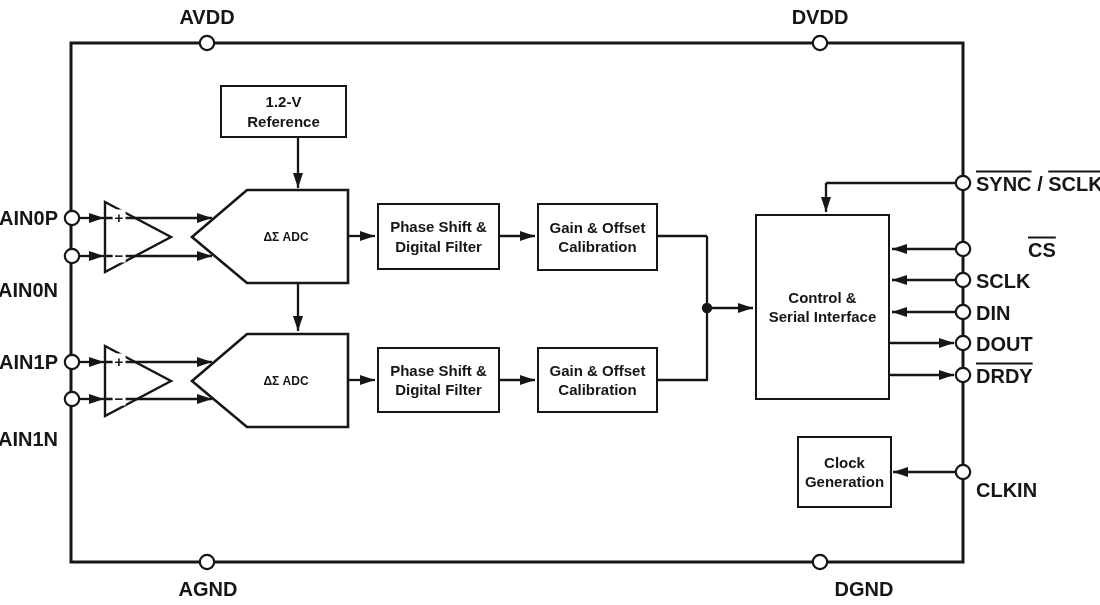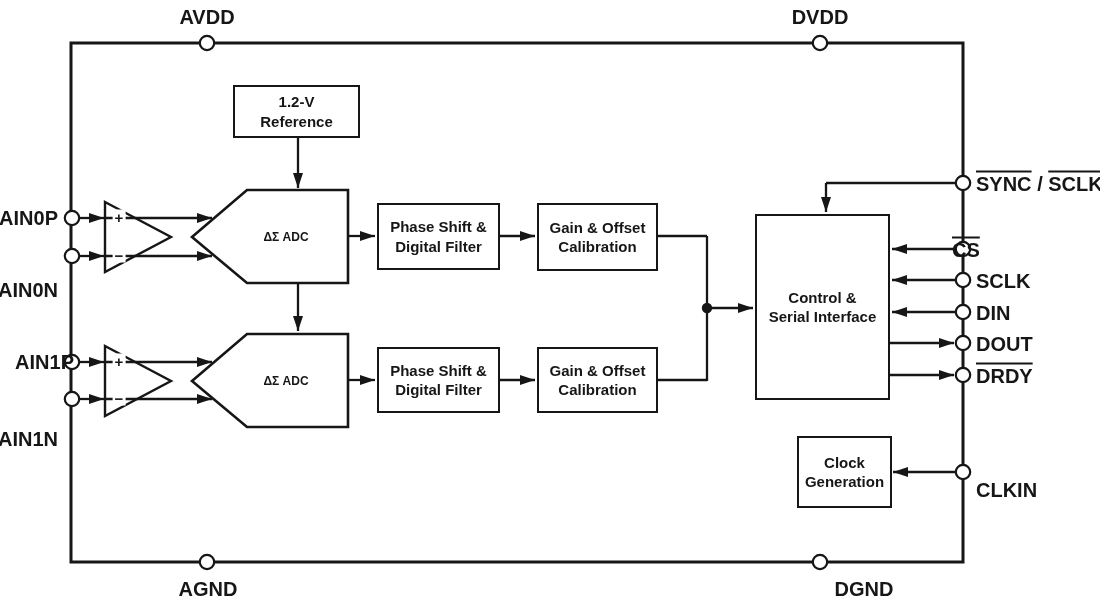--- a/index.html
+++ b/index.html
@@ -99,21 +99,21 @@
       <circle cx="963" cy="183" r="7.2"></circle>
       <circle cx="963" cy="249" r="7.2"></circle>
       <circle cx="963" cy="280" r="7.2"></circle>
       <circle cx="963" cy="312" r="7.2"></circle>
       <circle cx="963" cy="343" r="7.2"></circle>
       <circle cx="963" cy="375" r="7.2"></circle>
       <circle cx="963" cy="472" r="7.2"></circle>
     </g>
   </svg>
 
-  <div class="box" style="left:233px;top:85px;width:127px;height:53px;">
+  <div class="box" style="left:220px;top:85px;width:127px;height:53px;">
     <div>1.2-V</div>
     <div>Reference</div>
   </div>
 
   <div class="box" style="left:377px;top:203px;width:123px;height:67px;">
     <div>Phase Shift &amp;</div>
     <div>Digital Filter</div>
   </div>
 
   <div class="box" style="left:537px;top:203px;width:121px;height:68px;">
@@ -149,26 +149,26 @@
   <span class="sign" style="left:119px;top:361px;">+</span>
   <span class="sign" style="left:119px;top:398px;">−</span>
 
   <div class="lbl" style="left:207px;top:17px;">AVDD</div>
   <div class="lbl" style="left:820px;top:17px;">DVDD</div>
   <div class="lbl" style="left:208px;top:589px;">AGND</div>
   <div class="lbl" style="left:820px;top:589px;margin-left:44px;">DGND</div>
 
   <div class="lbl lbl-r" style="left:58px;top:218px;">AIN0P</div>
   <div class="lbl lbl-r" style="left:58px;top:256px;margin-top:34px;">AIN0N</div>
-  <div class="lbl lbl-r" style="left:58px;top:362px;margin-left:16px;">AIN1P</div>
+  <div class="lbl lbl-r" style="left:58px;top:362px;">AIN1P</div>
   <div class="lbl lbl-r" style="left:58px;top:399px;margin-top:40px;">AIN1N</div>
 
   <div class="lbl lbl-l" style="left:976px;top:184px;">
     <span class="ov">SYNC</span><span class="sep"> / </span><span class="ov">SCLK</span>
   </div>
-  <div class="lbl lbl-l ov" style="left:952px;top:250px;">CS</div>
+  <div class="lbl lbl-l ov" style="left:1028px;top:250px;">CS</div>
   <div class="lbl lbl-l" style="left:976px;top:281px;">SCLK</div>
   <div class="lbl lbl-l" style="left:976px;top:313px;">DIN</div>
   <div class="lbl lbl-l" style="left:976px;top:344px;">DOUT</div>
   <div class="lbl lbl-l ov" style="left:976px;top:376px;">DRDY</div>
   <div class="lbl lbl-l" style="left:976px;top:472px;margin-top:18px;">CLKIN</div>
 
 </div>
 
 </body></html>

